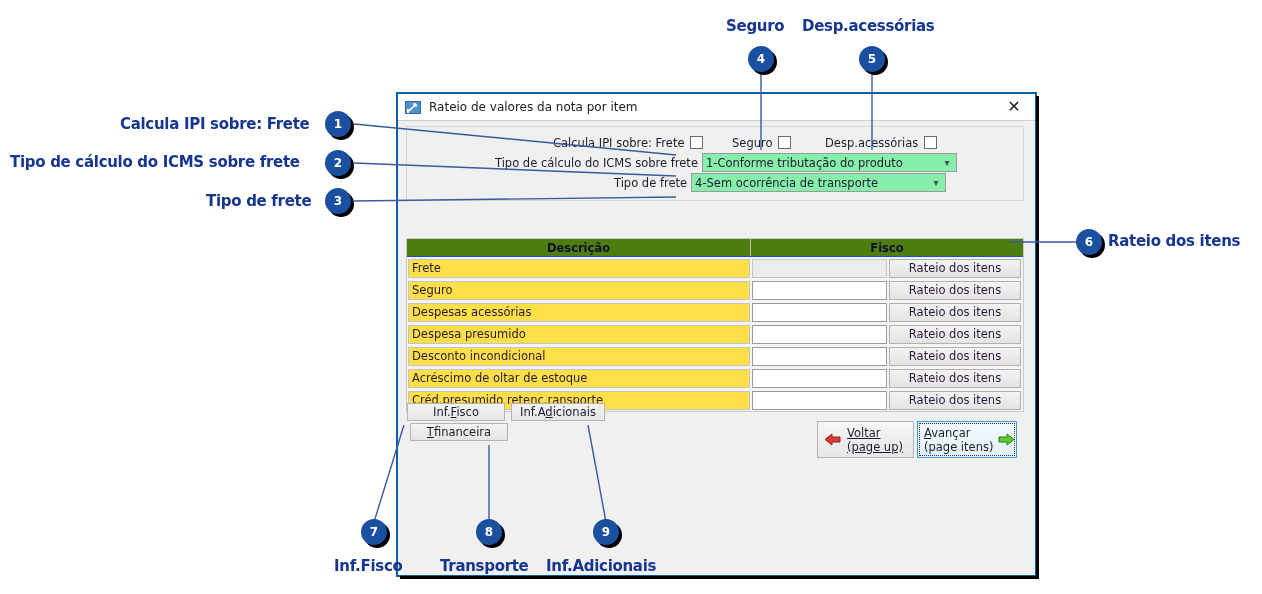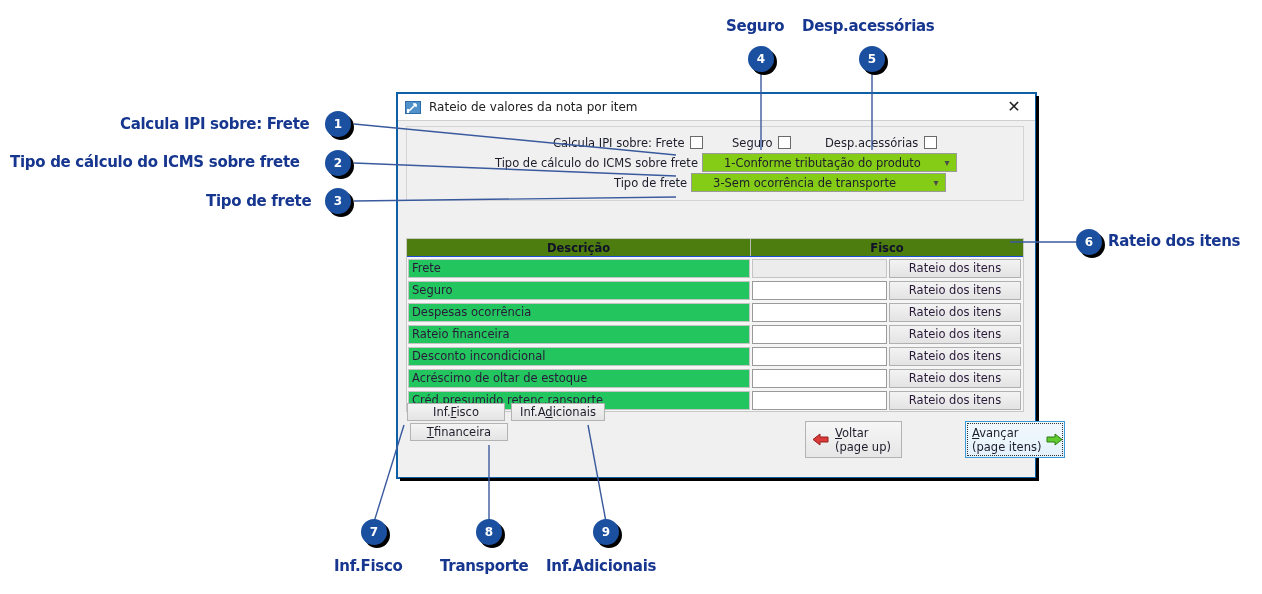--- a/index.html
+++ b/index.html
@@ -49,21 +49,21 @@
     box-shadow: 3px 3px 0 #000000;
     z-index: 70;
   }
 
   
   #dialog {
     position: absolute;
     left: 397px;
     top: 93px;
     width: 639px;
-    height: 385px;
+    height: 483px;
     background: #ffffff;
     border: 1px solid #0d5fa6;
     box-shadow: 3px 3px 0 #000000, 0 0 0 1px #0d5fa6;
     box-sizing: border-box;
     z-index: 10;
     font-size: 11.5px;
     color: #1a1a2e;
   }
 
   .titlebar {
@@ -129,26 +129,26 @@
     width: 13px; height: 13px;
     border: 1px solid #6a6a6a;
     background: #ffffff;
     margin-left: 6px;
     box-sizing: border-box;
     display: inline-block;
   }
   .combo {
     height: 19px;
     border: 1px solid #9a9a9a;
-    background: #84cc16;
-    box-sizing: border-box;
-    display: flex;
-    align-items: center;
-    font-size: 11.5px;
-    padding-left: 21px;
+    background: #86efac;
+    box-sizing: border-box;
+    display: flex;
+    align-items: center;
+    font-size: 11.5px;
+    padding-left: 3px;
     color: #1d1d2b;
     margin-left: 4px;
     position: relative;
   }
   .combo .cval { flex: 1 1 auto; white-space: nowrap; overflow: hidden; }
   .combo .carrow {
     width: 18px;
     flex: 0 0 auto;
     text-align: center;
     color: #4b4b4b;
@@ -188,21 +188,21 @@
     display: flex;
     align-items: center;
     height: 22px;
     padding: 0 1px;
     box-sizing: border-box;
   }
   .g-desc {
     width: 342px;
     height: 19px;
     border: 1px solid #c4c4c4;
-    background: #22c55e;
+    background: #fde047;
     box-sizing: border-box;
     display: flex;
     align-items: center;
     padding-left: 3px;
     font-size: 11.5px;
     color: #2a1a3a;
     white-space: nowrap;
     overflow: hidden;
   }
   .g-val {
@@ -305,21 +305,21 @@
         <span class="fl">Tipo de cálculo do ICMS sobre frete</span>
         <span class="combo" style="width:255px;">
           <span class="cval">1-Conforme tributação do produto</span>
           <span class="carrow">▾</span>
         </span>
       </div>
 
       <div class="field-row" style="left:207px; top:46px;">
         <span class="fl">Tipo de frete</span>
         <span class="combo" style="width:255px;">
-          <span class="cval">3-Sem ocorrência de transporte</span>
+          <span class="cval">4-Sem ocorrência de transporte</span>
           <span class="carrow">▾</span>
         </span>
       </div>
     </div>
 
     <div class="grid">
       <div class="grid-head">
         <div class="gh gh-desc">Descrição</div>
         <div class="gh gh-val">Fisco</div>
       </div>
@@ -328,26 +328,26 @@
             <div class="g-desc">Frete</div>
             <div class="g-val disabled"></div>
             <div class="g-btn">Rateio dos itens</div>
           </div>
           <div class="grow">
             <div class="g-desc">Seguro</div>
             <div class="g-val"></div>
             <div class="g-btn">Rateio dos itens</div>
           </div>
           <div class="grow">
-            <div class="g-desc">Despesas ocorrência</div>
-            <div class="g-val"></div>
-            <div class="g-btn">Rateio dos itens</div>
-          </div>
-          <div class="grow">
-            <div class="g-desc">Rateio financeira</div>
+            <div class="g-desc">Despesas acessórias</div>
+            <div class="g-val"></div>
+            <div class="g-btn">Rateio dos itens</div>
+          </div>
+          <div class="grow">
+            <div class="g-desc">Despesa presumido</div>
             <div class="g-val"></div>
             <div class="g-btn">Rateio dos itens</div>
           </div>
           <div class="grow">
             <div class="g-desc">Desconto incondicional</div>
             <div class="g-val"></div>
             <div class="g-btn">Rateio dos itens</div>
           </div>
           <div class="grow">
             <div class="g-desc">Acréscimo de oltar de estoque</div>
@@ -367,33 +367,33 @@
     </div>
 
     <div class="btn" style="left:113px; top:282px; width:94px; height:18px;">
       <span><span>Inf.A</span><u>d</u><span>icionais</span></span>
     </div>
 
     <div class="btn" style="left:12px; top:302px; width:98px; height:18px;">
       <span><span></span><u>T</u><span>financeira</span></span>
     </div>
 
-    <div class="navbtn" style="left:407px; top:300px; width:97px; height:37px; padding-left:6px;">
+    <div class="navbtn" style="left:419px; top:300px; width:97px; height:37px; padding-left:6px;text-decoration:underline;">
       <span class="nb-arrow">
         <svg width="18" height="15" viewBox="0 0 18 15" class="arrow-svg">
           <path d="M8 2 L8 5 L16 5 L16 10 L8 10 L8 13 L1 7.5 Z" fill="#d93a3a" stroke="#9a1d1d" stroke-width="1"></path>
         </svg>
       </span>
       <span class="nb-lines" style="margin-left:5px;">
         <u>V</u><span>oltar</span><br>
         <span>(page up)</span>
       </span>
     </div>
 
-    <div class="navbtn focused" style="left:519px; top:300px; width:100px; height:37px; padding-left:6px;margin-left:48px;">
+    <div class="navbtn focused" style="left:519px; top:300px; width:100px; height:37px; padding-left:6px;">
       <span class="nb-lines">
         <u>A</u><span>vançar</span><br>
         <span>(page itens)</span>
       </span>
       <span class="nb-arrow" style="margin-left:4px;">
         <svg width="18" height="15" viewBox="0 0 18 15" class="arrow-svg">
           <path d="M10 2 L10 5 L2 5 L2 10 L10 10 L10 13 L17 7.5 Z" fill="#5fcb2e" stroke="#2f7d15" stroke-width="1"></path>
         </svg>
       </span>
     </div>

